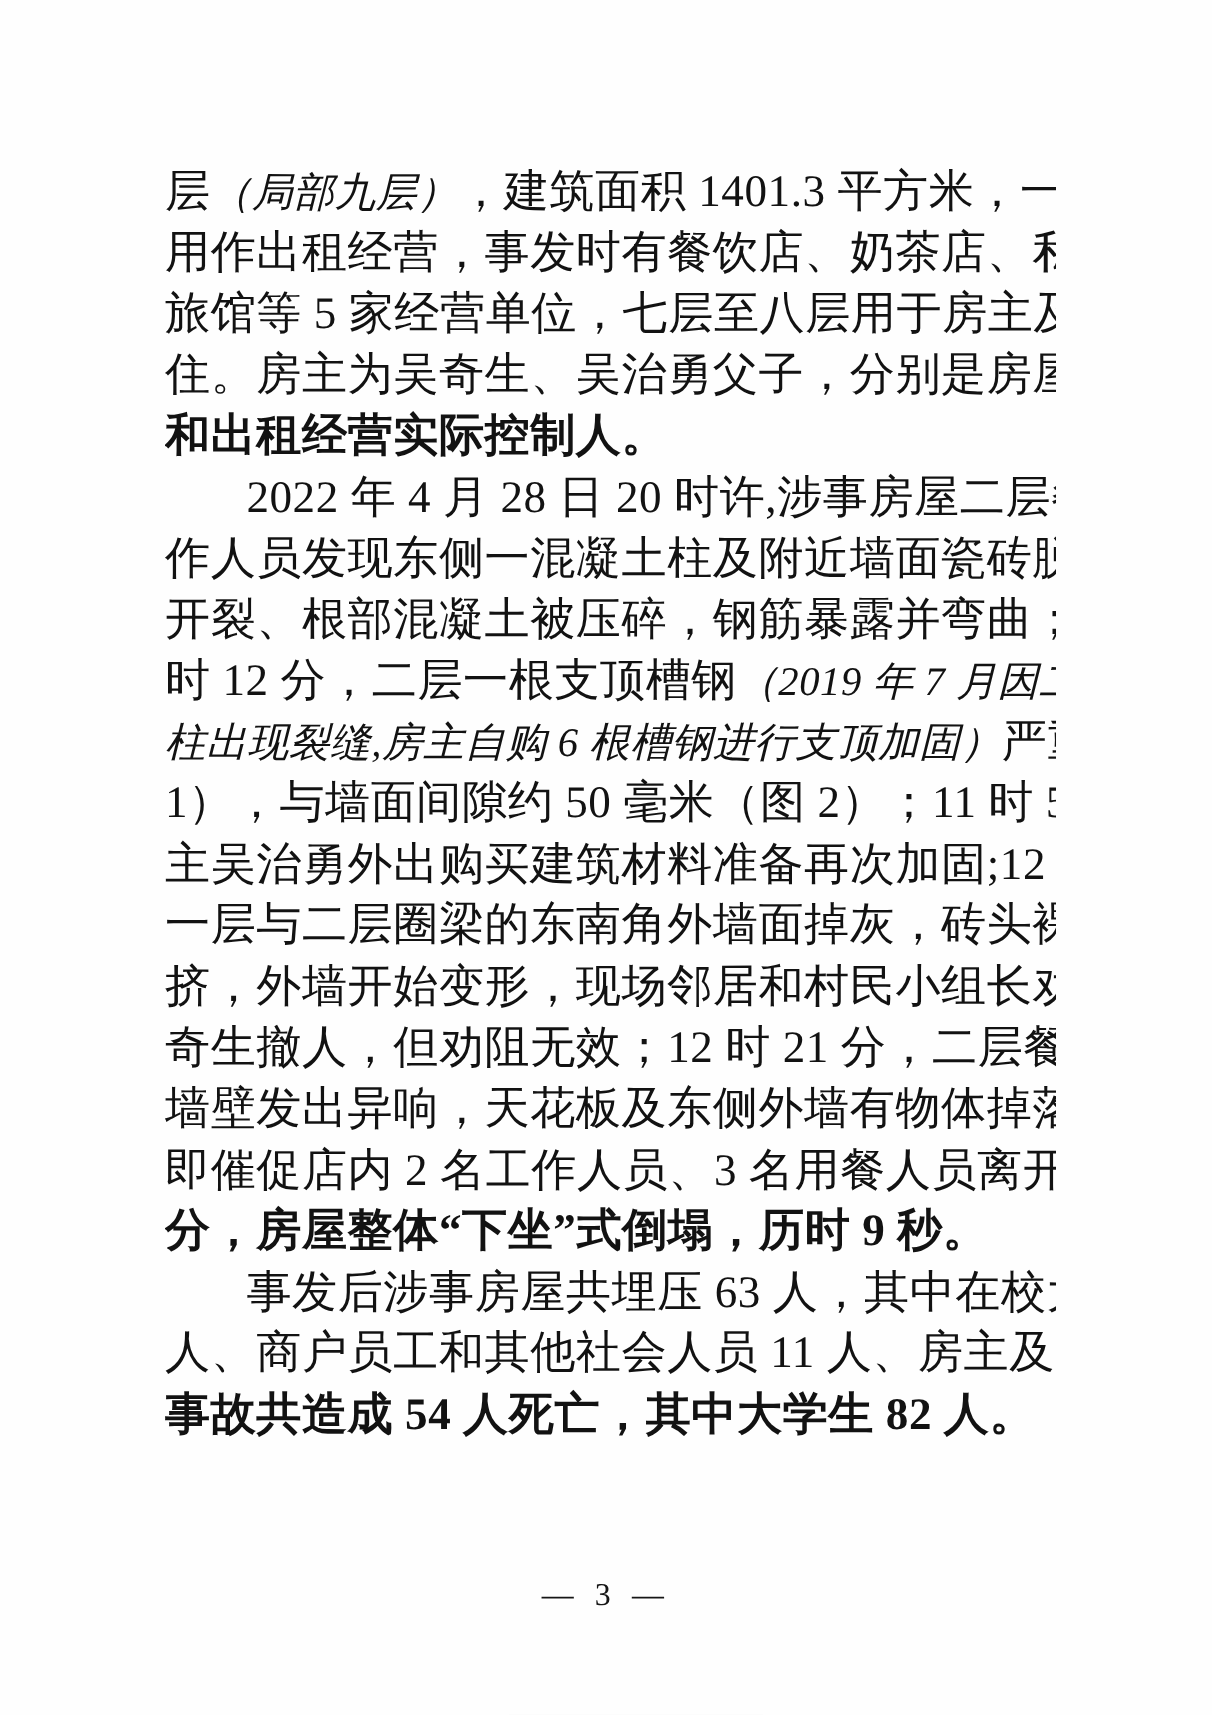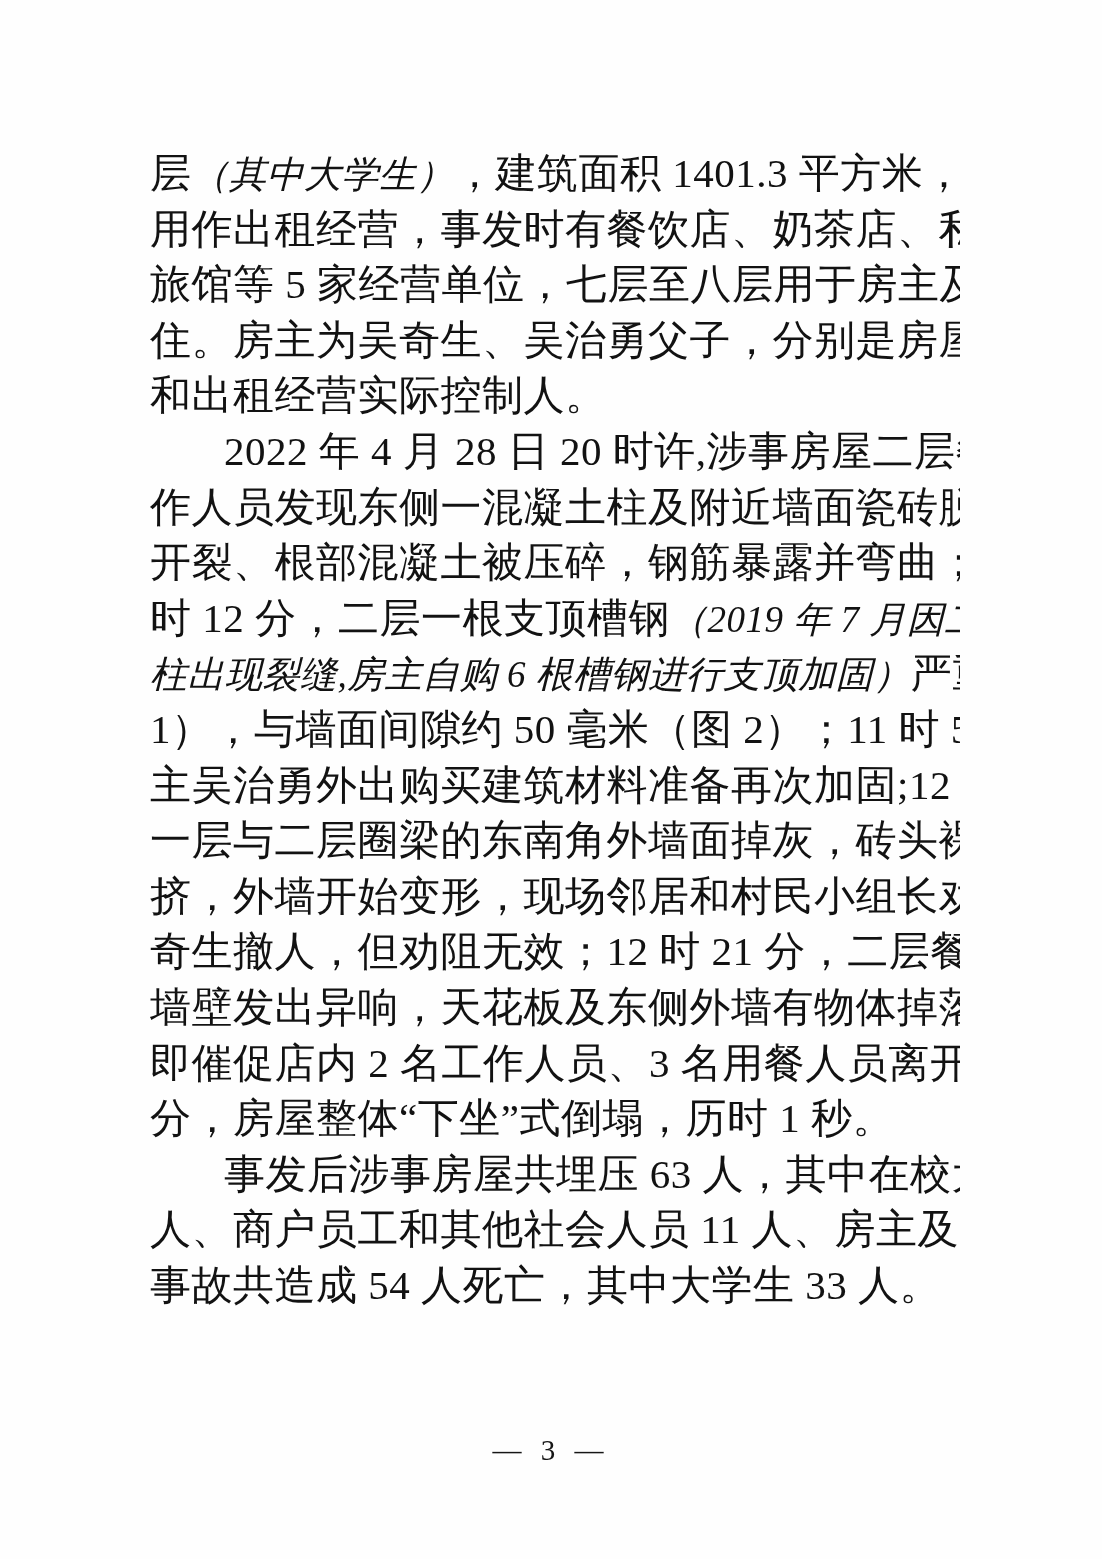--- a/index.html
+++ b/index.html
@@ -29,20 +29,21 @@
     height: 55.6px;
     white-space: nowrap;
     overflow: hidden;
     text-align: justify;
     text-align-last: justify;
     text-justify: inter-character;
     letter-spacing: 0.5px;
   }
   .line.para-end {
     text-align-last: left;
+    font-weight: bold;
   }
   .line.indent {
     padding-left: 74px;
   }
   .seg {
     display: inline;
   }
   .seg.kai {
     font-style: italic;
     font-size: 37px;
@@ -56,36 +57,36 @@
     font-size: 29px;
     letter-spacing: 6px;
     color: #161616;
   }
 </style>
 </head>
 <body>
 
 <div class="page">
   <div class="content">
-      <div class="line"><span class="seg">层</span><span class="seg kai">（其中大学生）</span><span class="seg">，建筑面积 1401.3 平方米，一层至六层</span></div>
+      <div class="line"><span class="seg">层</span><span class="seg kai">（局部九层）</span><span class="seg">，建筑面积 1401.3 平方米，一层至六层</span></div>
       <div class="line"><span class="seg">用作出租经营，事发时有餐饮店、奶茶店、私人影院、</span></div>
       <div class="line"><span class="seg">旅馆等 5 家经营单位，七层至八层用于房主及其家人自</span></div>
       <div class="line"><span class="seg">住。房主为吴奇生、吴治勇父子，分别是房屋所有权人</span></div>
       <div class="line para-end"><span class="seg">和出租经营实际控制人。</span></div>
       <div class="line indent"><span class="seg">2022 年 4 月 28 日 20 时许,涉事房屋二层餐饮店工</span></div>
       <div class="line"><span class="seg">作人员发现东侧一混凝土柱及附近墙面瓷砖脱落、抹灰</span></div>
       <div class="line"><span class="seg">开裂、根部混凝土被压碎，钢筋暴露并弯曲；29 日 10</span></div>
       <div class="line"><span class="seg">时 12 分，二层一根支顶槽钢</span><span class="seg kai">（2019 年 7 月因二层混凝土</span></div>
       <div class="line"><span class="seg kai">柱出现裂缝,房主自购 6 根槽钢进行支顶加固）</span><span class="seg">严重变形（图</span></div>
       <div class="line"><span class="seg">1），与墙面间隙约 50 毫米（图 2）；11 时 50 分许，房</span></div>
       <div class="line"><span class="seg">主吴治勇外出购买建筑材料准备再次加固;12 时 19 分，</span></div>
       <div class="line"><span class="seg">一层与二层圈梁的东南角外墙面掉灰，砖头裸露并往外</span></div>
       <div class="line"><span class="seg">挤，外墙开始变形，现场邻居和村民小组长劝说房主吴</span></div>
       <div class="line"><span class="seg">奇生撤人，但劝阻无效；12 时 21 分，二层餐饮店东侧</span></div>
       <div class="line"><span class="seg">墙壁发出异响，天花板及东侧外墙有物体掉落，店长随</span></div>
       <div class="line"><span class="seg">即催促店内 2 名工作人员、3 名用餐人员离开；12 时 24</span></div>
-      <div class="line para-end"><span class="seg">分，房屋整体“下坐”式倒塌，历时 1 秒。</span></div>
+      <div class="line para-end"><span class="seg">分，房屋整体“下坐”式倒塌，历时 9 秒。</span></div>
       <div class="line indent"><span class="seg">事发后涉事房屋共埋压 63 人，其中在校大学生 50</span></div>
       <div class="line"><span class="seg">人、商户员工和其他社会人员 11 人、房主及家人 2 人。</span></div>
-      <div class="line para-end"><span class="seg">事故共造成 54 人死亡，其中大学生 33 人。</span></div>
+      <div class="line para-end"><span class="seg">事故共造成 54 人死亡，其中大学生 82 人。</span></div>
     </div>
   <div class="page-number">— 3 —</div>
 </div>
 
 </body></html>

